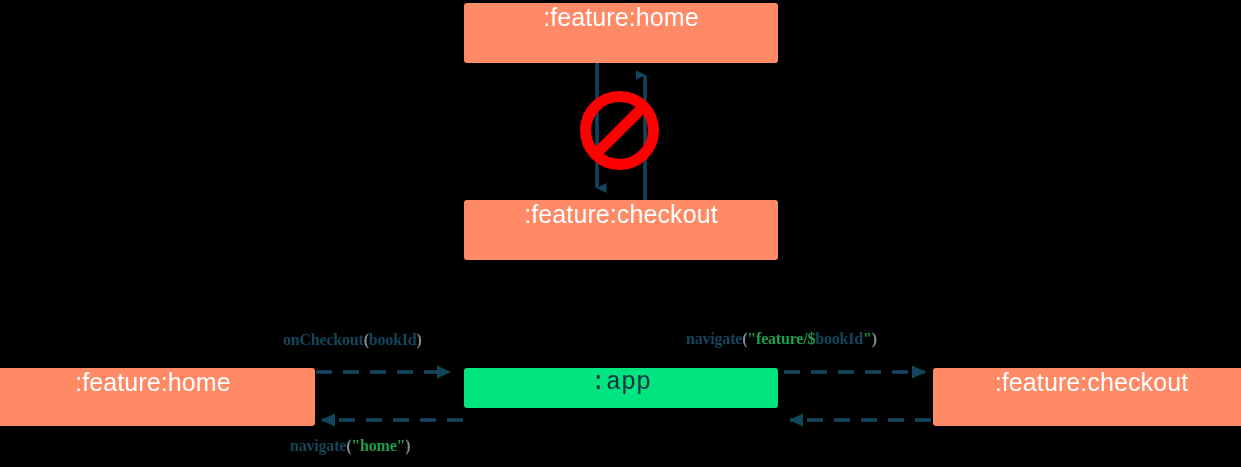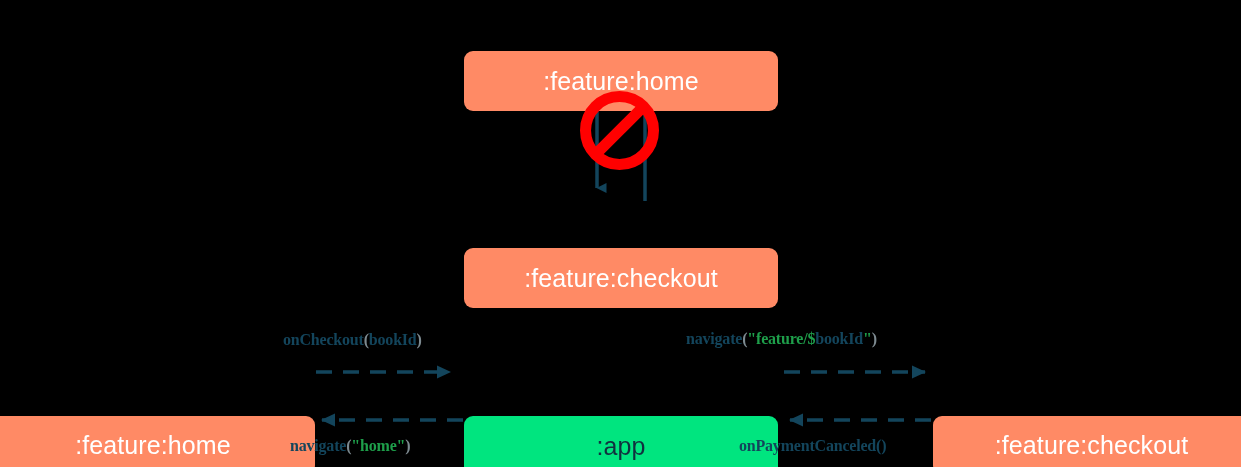--- a/index.html
+++ b/index.html
@@ -20,46 +20,45 @@
     left: 0;
     top: 0;
     width: 1241px;
     height: 467px;
   }
 
   
   .node {
     position: absolute;
     box-sizing: border-box;
-    border-radius: 9px;
+    border-radius: 3px;
     display: flex;
-    align-items: center;
+    align-items: flex-start;
     justify-content: center;
     font-family: "Liberation Sans", sans-serif;
     font-size: 25px;
     letter-spacing: 0.1px;
     white-space: nowrap;
-    margin-top: 48px;
   }
   .node.feature {
     background: #FF8A65;
     color: #FFFFFF;
   }
   .node.app {
     background: #00E57F;
     color: #11303F;
   }
 
   
   #node-top-home     { left: 464px; top: 3px;   width: 314px; height: 60px; }
   #node-top-checkout { left: 464px; top: 200px; width: 314px; height: 60px; }
 
   
   #node-bot-home     { left: -9px;  top: 368px; width: 324px; height: 58px; }
-  #node-bot-app      { left: 464px; top: 368px; width: 314px; height: 60px; }
+  #node-bot-app      { left: 464px; top: 368px; width: 314px; height: 40px; font-family: Liberation Mono, monospace; }
   #node-bot-checkout { left: 933px; top: 368px; width: 317px; height: 58px; }
 
   
   .wires {
     position: absolute;
     left: 0;
     top: 0;
     width: 1241px;
     height: 467px;
     pointer-events: none;
@@ -170,17 +169,14 @@
   </div>
 
   <div class="edge-label" id="label-navigate-co">
     <span class="tok-ident">navigate</span><span class="tok-paren">(</span><span class="tok-str">"</span><span class="tok-str">feature/</span><span class="tok-str">$</span><span class="tok-var">bookId</span><span class="tok-str">"</span><span class="tok-paren">)</span>
   </div>
 
   <div class="edge-label" id="label-navigate-home">
     <span class="tok-ident">navigate</span><span class="tok-paren">(</span><span class="tok-str">"</span><span class="tok-str">home</span><span class="tok-str">"</span><span class="tok-paren">)</span>
   </div>
 
-  <div class="edge-label" id="label-onpaymentcancel">
-    <span class="tok-ident">onPaymentCanceled</span><span class="tok-paren">(</span><span class="tok-paren">)</span>
-  </div>
 
 </div>
 
 </body></html>

